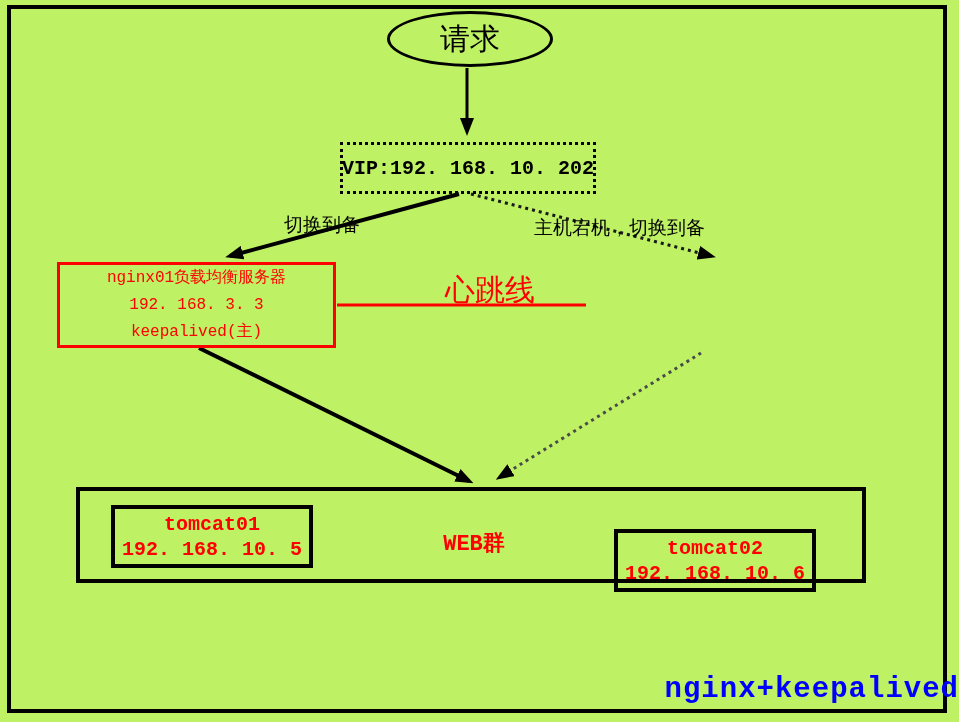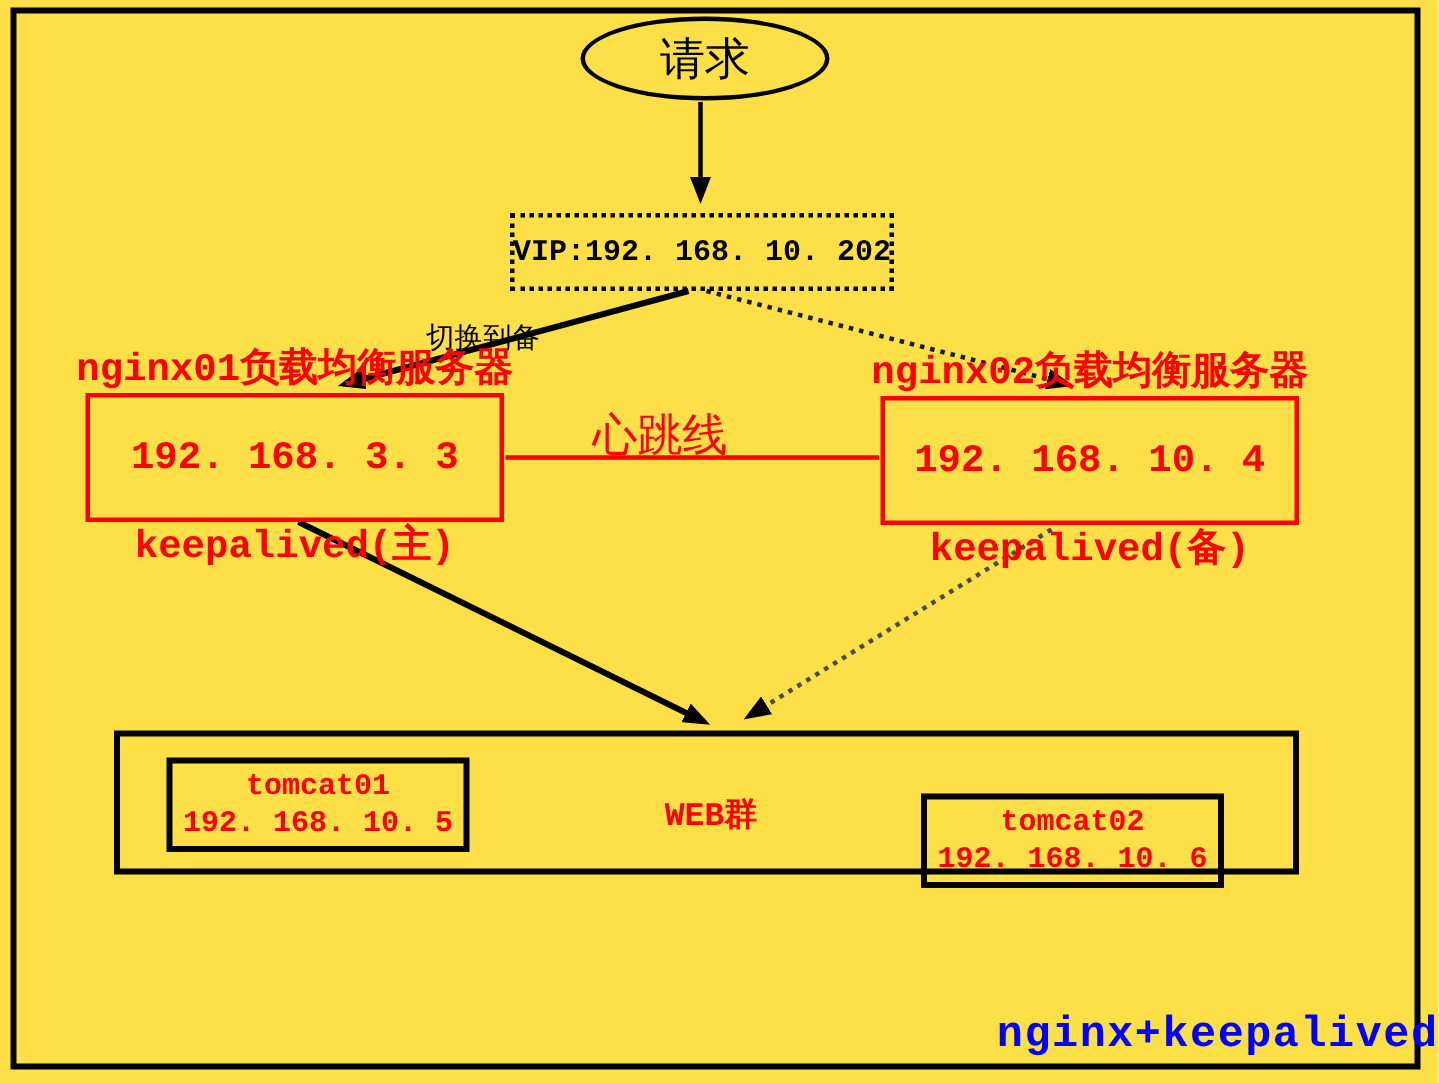--- a/index.html
+++ b/index.html
@@ -1,20 +1,20 @@
 <!DOCTYPE html>
 <html style="--node-accent: #ff0000; --title: #0000ff; --line: #000000;"><head>
 <meta charset="utf-8">
 <style>
   html, body { margin: 0; padding: 0; background: #ffffff; }
   .canvas {
     position: relative;
     width: 959px;
     height: 722px;
-    background: #fde047;
+    background: #bef264;
     font-family: "Liberation Mono", "DejaVu Sans Mono", monospace;
     color: #000;
     overflow: hidden;
   }
   .frame {
     position: absolute;
     left: 7px; top: 5px;
     width: 940px; height: 708px;
     border: 4px solid var(--line, #000);
     box-sizing: border-box;
@@ -52,31 +52,30 @@
   .edge-label {
     position: absolute;
     font-size: 19px;
     white-space: nowrap;
   }
   .lbl-healthy { left: 284px; top: 212px; }
   .lbl-failover { left: 534px; top: 215px; }
   .lbl-heartbeat {
     left: 395px; top: 270px;
     width: 140px;
-    text-align: left;
+    text-align: right;
     font-size: 30px;
     color: var(--node-accent, #ff0000);
   }
   .nginx {
     border: 3px solid var(--node-accent, #ff0000);
     color: var(--node-accent, #ff0000);
-    font-size: 26px;
+    font-size: 16px;
     line-height: 27px;
-    font-weight: bold;
-    gap: 32px;
+    font-weight: normal;
   }
   .nginx01 { left: 57px; top: 262px; width: 279px; height: 86px; }
   .nginx02 { left: 587px; top: 264px; width: 279px; height: 86px; }
   .webbox {
     position: absolute;
     left: 76px; top: 487px;
     width: 790px; height: 96px;
     border: 4px solid var(--line, #000);
     box-sizing: border-box;
   }
@@ -132,33 +131,29 @@
 
   <div class="node ellipse">
     <span>请求</span>
   </div>
 
   <div class="node vip">
     <span>VIP:192. 168. 10. 202</span>
   </div>
 
   <span class="edge-label lbl-healthy">切换到备</span>
+  <span class="edge-label lbl-failover">主机宕机，切换到备</span>
   <span class="edge-label lbl-heartbeat">心跳线</span>
 
   <div class="node nginx nginx01">
     <span>nginx01负载均衡服务器</span>
     <span>192. 168. 3. 3</span>
     <span>keepalived(主)</span>
   </div>
 
-  <div class="node nginx nginx02">
-    <span>nginx02负载均衡服务器</span>
-    <span>192. 168. 10. 4</span>
-    <span>keepalived(备)</span>
-  </div>
 
   <div class="webbox">
     <div class="node tomcat tomcat01">
       <span>tomcat01</span>
       <span>192. 168. 10. 5</span>
     </div>
     <span class="web-label">WEB群</span>
     <div class="node tomcat tomcat02">
       <span>tomcat02</span>
       <span>192. 168. 10. 6</span>

